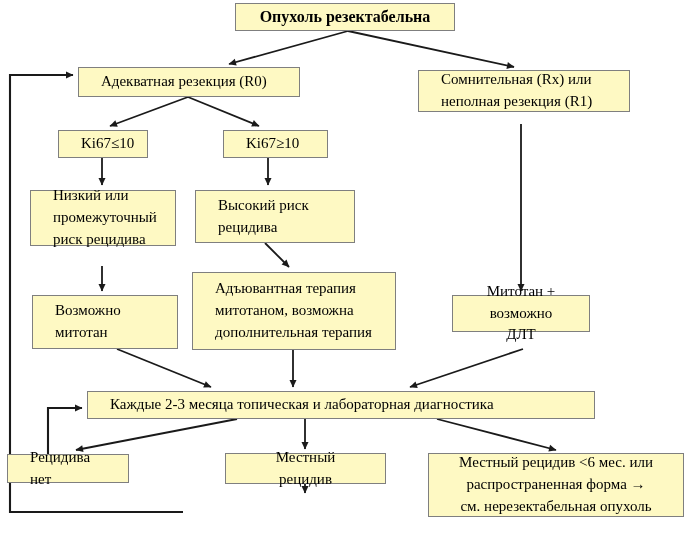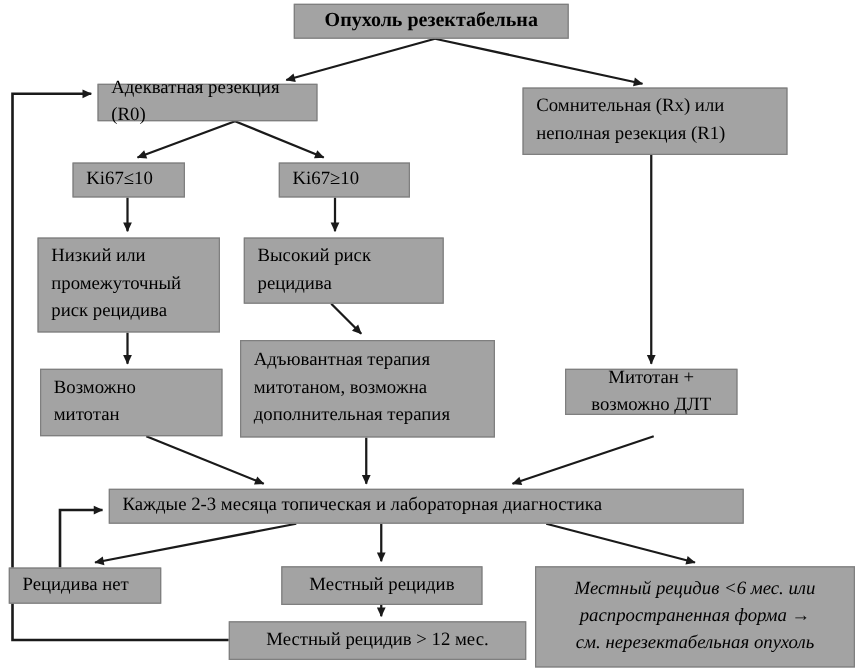--- a/index.html
+++ b/index.html
@@ -4,42 +4,42 @@
 <style>
   html,body{margin:0;padding:0;background:#ffffff;}
   .stage{
     position:relative;width:687px;height:535px;background:#ffffff;
     font-family:"Liberation Serif","DejaVu Serif",serif;color:#000;
     overflow:hidden;
   }
   svg.wires{position:absolute;left:0;top:0;width:687px;height:535px;}
   .node{
     position:absolute;box-sizing:border-box;
-    border:1px solid #7f7f7f;background:#a3a3a3;
-    font-size:15px;line-height:1.45;padding:2px 10px;
+    border:1px solid #7f7f7f;background:#fef9c3;
+    font-size:15px;line-height:1.45;padding:2px 22px;
     white-space:pre-line;display:flex;align-items:center;
   }
   .node.center{justify-content:center;text-align:center;}
   .node.bold{font-weight:bold;font-size:16px;}
   
   .n-root     {left:235px;top:3px;  width:220px;height:28px;}
-  .n-r0       {left:78px; top:67px; width:176px;height:30px;}
-  .n-rx       {left:418px;top:70px; width:212px;height:54px;}
+  .n-r0       {left:78px; top:67px; width:222px;height:30px;}
+  .n-rx       {left:418px;top:70px; width:212px;height:42px;}
   .n-ki67low  {left:58px; top:130px;width:90px; height:28px;}
   .n-ki67high {left:223px;top:130px;width:105px; height:28px;}
-  .n-lowrisk  {left:30px; top:190px;width:146px;height:76px;}
+  .n-lowrisk  {left:30px; top:190px;width:146px;height:56px;}
   .n-highrisk {left:195px;top:190px;width:160px;height:53px;}
   .n-mitotane {left:32px; top:295px;width:146px;height:54px;}
   .n-adjuvant {left:192px;top:272px;width:204px;height:78px;}
   .n-dlt      {left:452px;top:295px;width:138px;height:37px;}
   .n-surv     {left:87px; top:391px;width:508px;height:28px;}
   .n-norec    {left:7px;  top:454px;width:122px;height:29px;}
   .n-localrec {left:225px;top:453px;width:161px;height:31px;}
   .n-late     {left:183px;top:497px;width:238px;height:31px;}
-  .n-early    {left:428px;top:453px;width:256px;height:81px;font-style:italic;}
+  .n-early    {left:428px;top:453px;width:256px;height:64px;}
 </style>
 </head>
 <body>
 
 <div class="stage">
 
   <svg class="wires" viewBox="0 0 687 535" xmlns="http://www.w3.org/2000/svg">
     <defs>
       <marker id="arw" markerWidth="10" markerHeight="9" refX="7.5" refY="4" orient="auto" markerUnits="userSpaceOnUse">
         <path d="M0.5,0.5 L8,4 L0.5,7.5 z" fill="#1a1a1a"></path>
@@ -94,19 +94,18 @@
 
   <div class="node n-dlt center">Митотан +
 возможно ДЛТ</div>
 
   <div class="node n-surv">Каждые 2-3 месяца топическая и лабораторная диагностика</div>
 
   <div class="node n-norec">Рецидива нет</div>
 
   <div class="node n-localrec center">Местный рецидив</div>
 
-  <div class="node n-late center">Местный рецидив &gt; 12 мес.</div>
 
   <div class="node n-early center">Местный рецидив &lt;6 мес. или
 распространенная форма →
 см. нерезектабельная опухоль</div>
 
 </div>
 
 </body></html>

